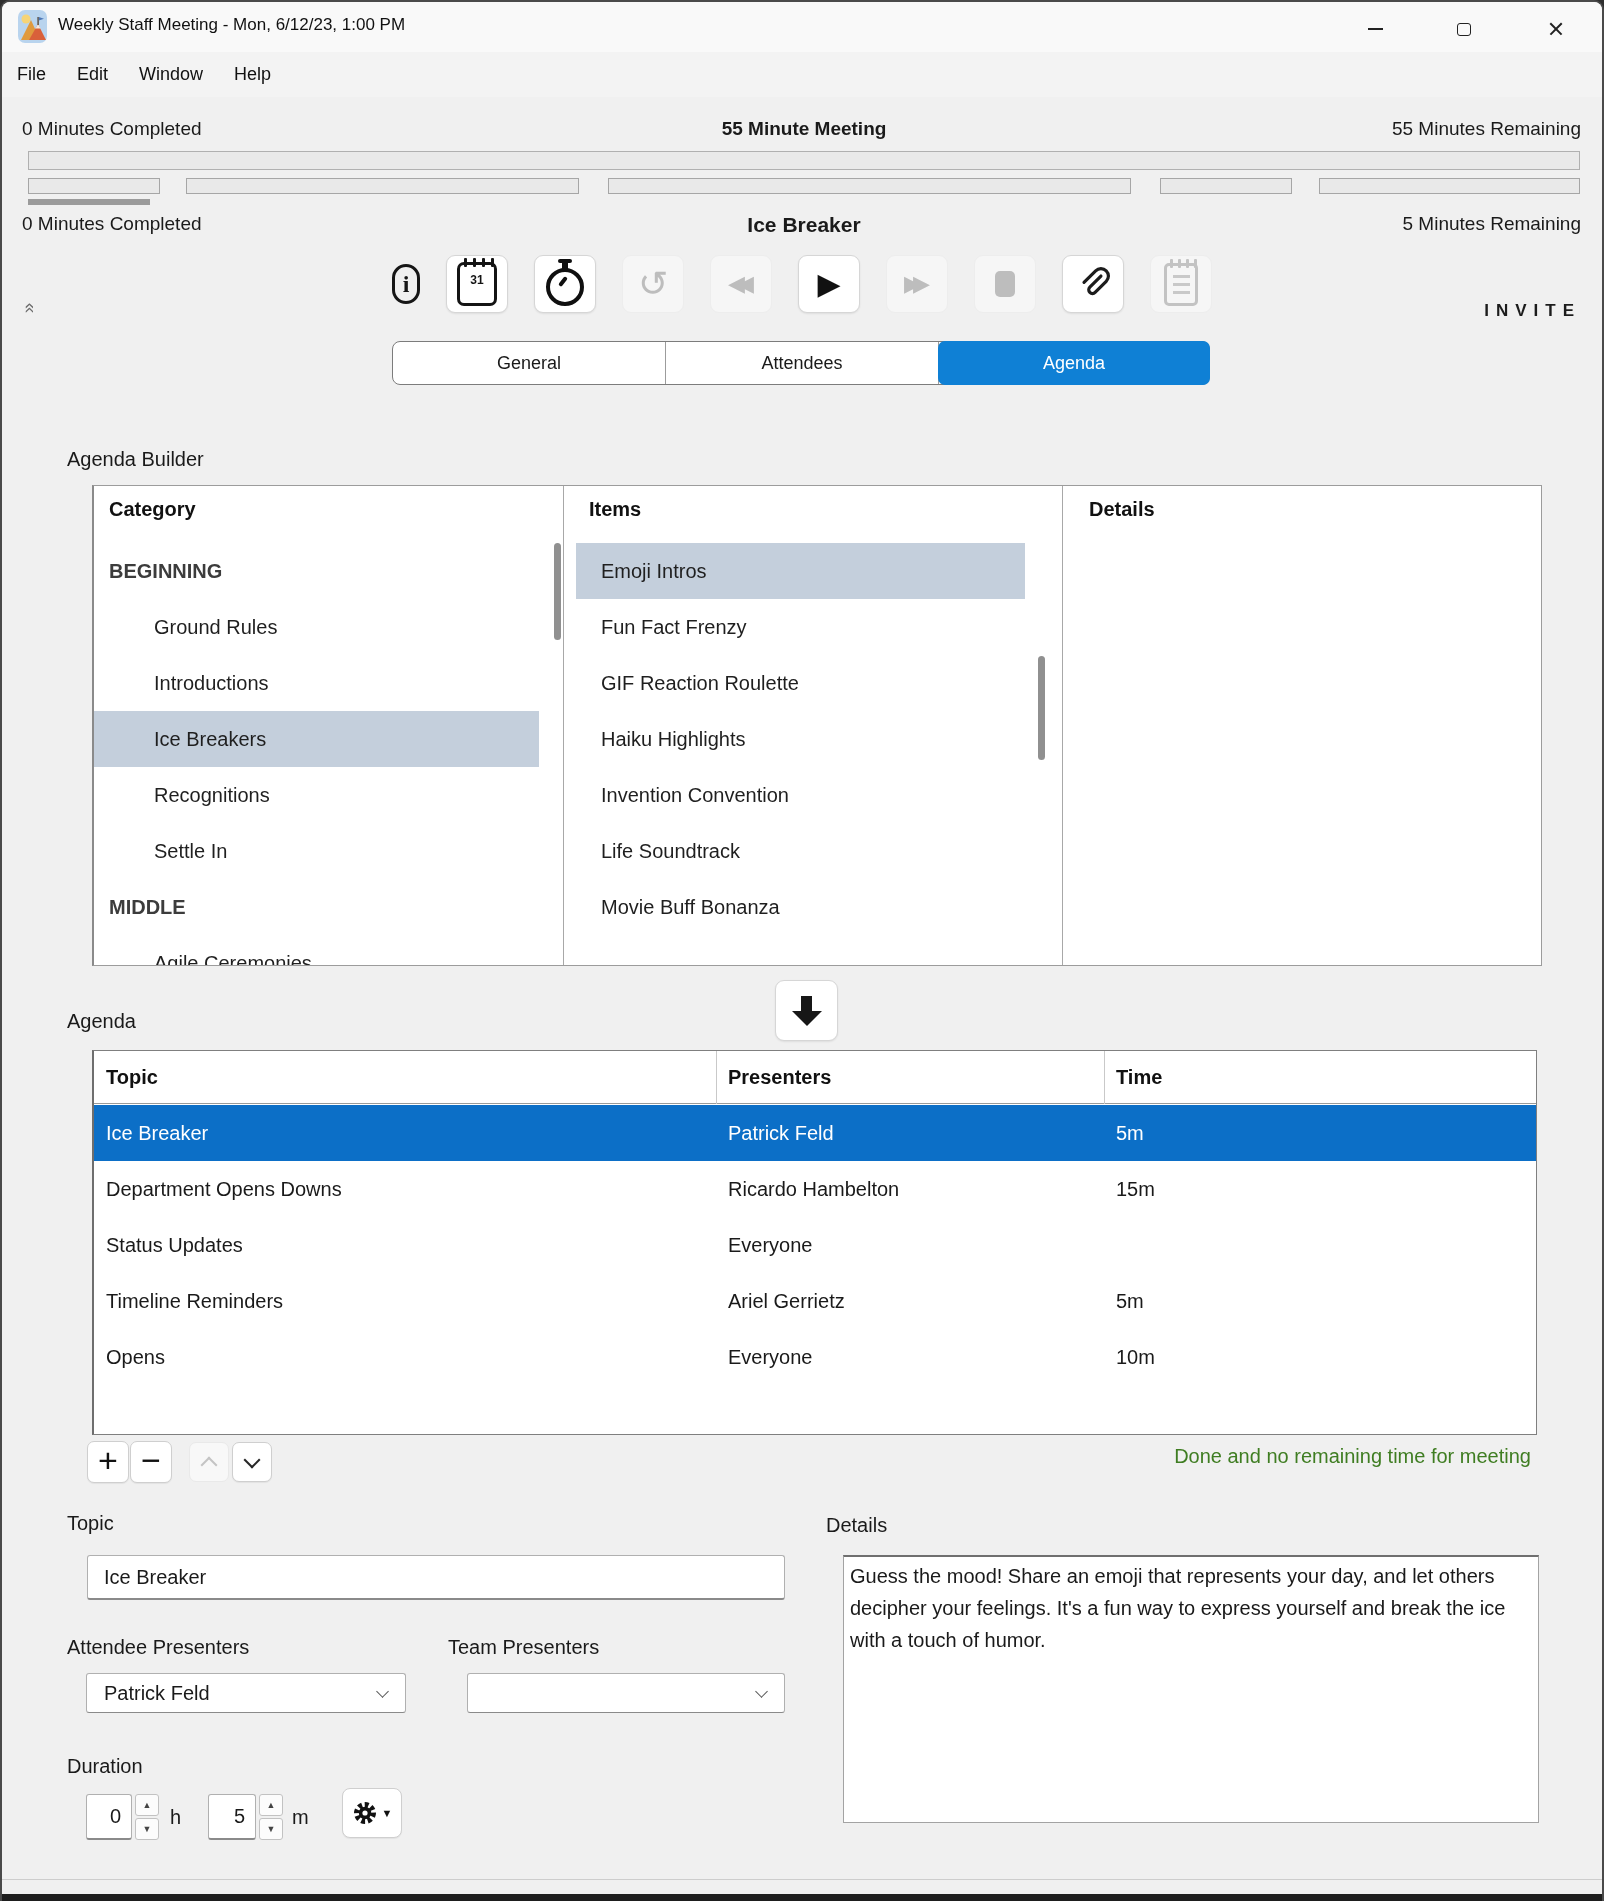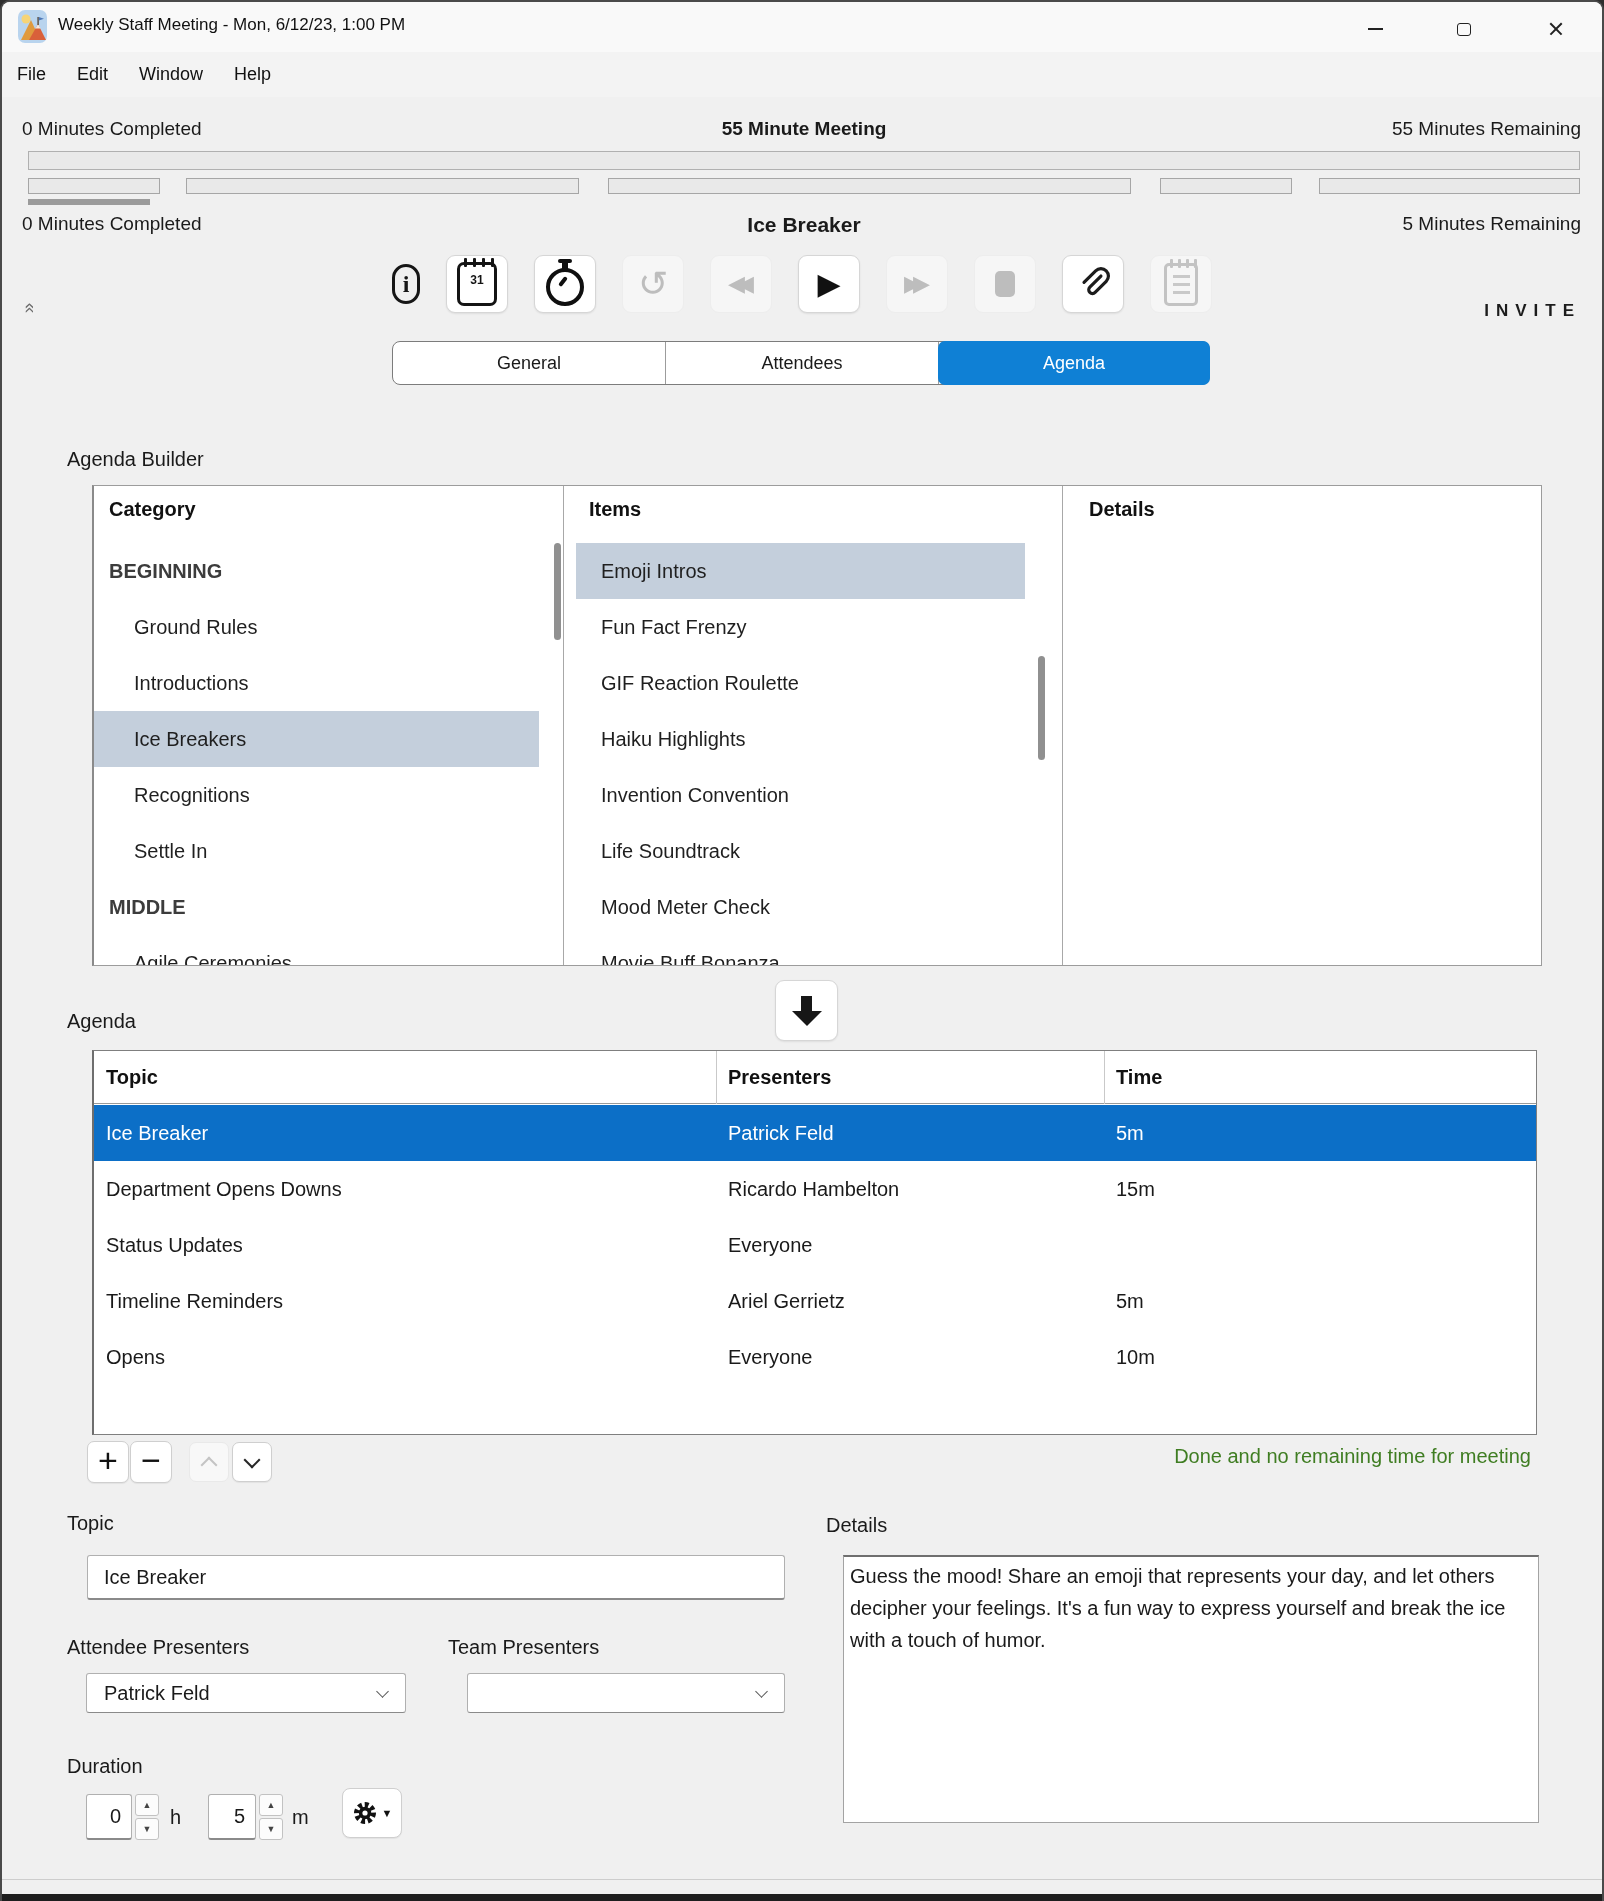--- a/index.html
+++ b/index.html
@@ -63,21 +63,21 @@
   .tab:last-child{border-right:none;}
   .tab.active{background:#0f80d5;color:#fff;border-radius:7px;margin:-1px;border-right:none;}
   
   #builder-label{left:65px;top:446px;font-size:20px;color:#1a1a1a;}
   #builder{left:90px;top:483px;width:1450px;height:481px;background:#fff;border:1px solid #9c9c9c;border-left:2px solid #8a8a8a;overflow:hidden;}
   .col-head{position:absolute;top:12px;font-size:20px;font-weight:bold;color:#111;}
   .vline{position:absolute;top:0;bottom:0;width:1px;background:#a8a8a8;}
   .list{position:absolute;top:57px;}
   .lrow{height:56px;display:flex;align-items:center;font-size:20px;color:#1f1f1f;}
   .lrow.group{font-weight:bold;color:#3c3c3c;padding-left:15px;}
-  .lrow.item{padding-left:40px;}
+  .lrow.item{padding-left:60px;}
   .lrow.isel{background:#c4cfdc;}
   .items-list .lrow{padding-left:25px;}
   .thumb{position:absolute;width:7px;background:#909090;border-radius:4px;}
   
   #move-down{left:773px;top:978px;width:63px;height:61px;background:#fff;border:1px solid #d6d6d6;border-radius:9px;
       display:flex;flex-direction:column;align-items:center;justify-content:center;box-shadow:0 1px 2px rgba(0,0,0,.08);}
   #move-down .stem{width:11px;height:15px;background:#171717;}
   #move-down .head{width:0;height:0;border-left:15px solid transparent;border-right:15px solid transparent;border-top:15px solid #171717;}
   
   #agenda-label{left:65px;top:1008px;font-size:20px;color:#1a1a1a;}
@@ -251,21 +251,20 @@
     </div>
     <div class="thumb" style="left:460px;top:57px;height:97px;"></div>
 
     <div class="list items-list" style="left:482px;width:449px;">
       <div class="lrow isel">Emoji Intros</div>
       <div class="lrow">Fun Fact Frenzy</div>
       <div class="lrow">GIF Reaction Roulette</div>
       <div class="lrow">Haiku Highlights</div>
       <div class="lrow">Invention Convention</div>
       <div class="lrow">Life Soundtrack</div>
-      <div class="lrow">Mood Meter Check</div>
       <div class="lrow">Movie Buff Bonanza</div>
     </div>
     <div class="thumb" style="left:944px;top:170px;height:104px;"></div>
 
   </div>
 
   <div id="move-down" class="abs">
     <span class="stem"></span>
     <span class="head"></span>
   </div>

